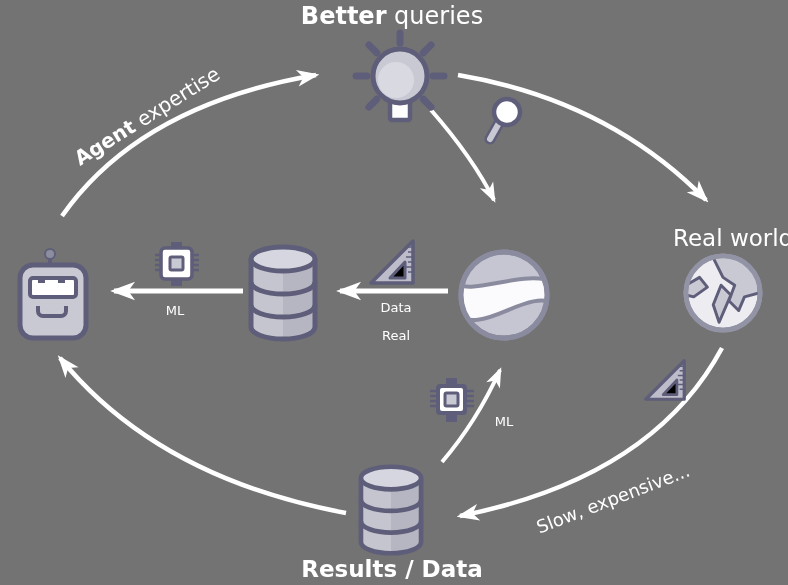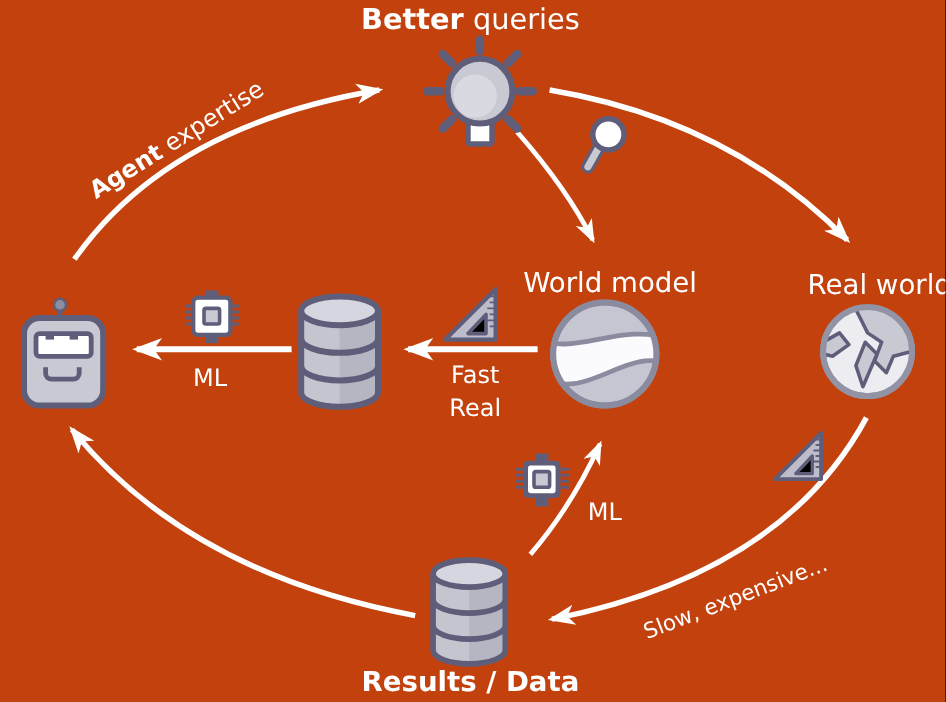--- a/index.html
+++ b/index.html
@@ -1,24 +1,24 @@
 <!DOCTYPE html>
 <html><head>
 <meta charset="utf-8">
 <style>
   html,body{margin:0;padding:0;background:#000;}
   #canvas{
-    position:relative;width:788px;height:585px;background:#c2410c;
+    position:relative;width:788px;height:585px;background:#737373;
     font-family:"DejaVu Sans","Liberation Sans",sans-serif;color:#ffffff;
     overflow:hidden;
   }
   .lbl{position:absolute;white-space:nowrap;color:#ffffff;}
   .lbl.center{text-align:center;}
   .node-label{font-size:23px;}
-  .small{font-size:20px;}
+  .small{font-size:13px;}
   .icon{position:absolute;}
   svg{display:block;overflow:visible;}
   #arrow-layer{position:absolute;left:0;top:0;}
 </style>
 </head>
 <body>
 
 <div id="canvas">
 
   <svg id="arrow-layer" width="788" height="585" viewBox="0 0 788 585">
@@ -33,29 +33,28 @@
     <path d="M 346,513 Q 158,478 60,358" fill="none" stroke="#fff" stroke-width="4.5" marker-end="url(#ah)"></path>
     <path d="M 431,110 Q 473,158 494,200" fill="none" stroke="#fff" stroke-width="4" marker-end="url(#ah)"></path>
     <path d="M 442,462 Q 477,421 500,370" fill="none" stroke="#fff" stroke-width="4" marker-end="url(#ah)"></path>
     <path d="M 243,291 L 114,291" fill="none" stroke="#fff" stroke-width="5" marker-end="url(#ah)"></path>
     <path d="M 448,291 L 340,291" fill="none" stroke="#fff" stroke-width="5" marker-end="url(#ah)"></path>
   </svg>
 
   <div class="lbl center" style="left:252px;top:2px;width:280px;font-size:24px;"><b>Better</b><span> queries</span></div>
 
 
-  <div class="lbl node-label" style="left:436px;top:223px;">World model</div>
 
   <div class="lbl node-label" style="left:673px;top:225px;">Real world</div>
 
   <div class="lbl center" style="left:292px;top:556px;width:200px;font-size:23px;font-weight:bold;">Results / Data</div>
 
   <div class="lbl center small" style="left:47px;top:104px;width:200px;font-size:20px;transform:rotate(-32deg);"><b>Agent</b><span> expertise</span></div>
 
-  <div class="lbl center small" style="left:356px;top:300px;width:80px;">Fast</div>
+  <div class="lbl center small" style="left:356px;top:300px;width:80px;">Data</div>
   <div class="lbl center small" style="left:356px;top:328px;width:80px;">Real</div>
 
   <div class="lbl center small" style="left:145px;top:303px;width:60px;">ML</div>
   <div class="lbl center small" style="left:474px;top:414px;width:60px;">ML</div>
 
   <div class="lbl center" style="left:513px;top:488px;width:200px;font-size:18px;transform:rotate(-21deg);">Slow, expensive...</div>
 
   <div class="icon" style="left:352px;top:30px;">
     <svg width="96" height="96" viewBox="0 0 96 96">
       <g stroke="#5e5e7a" stroke-width="7" stroke-linecap="round">

